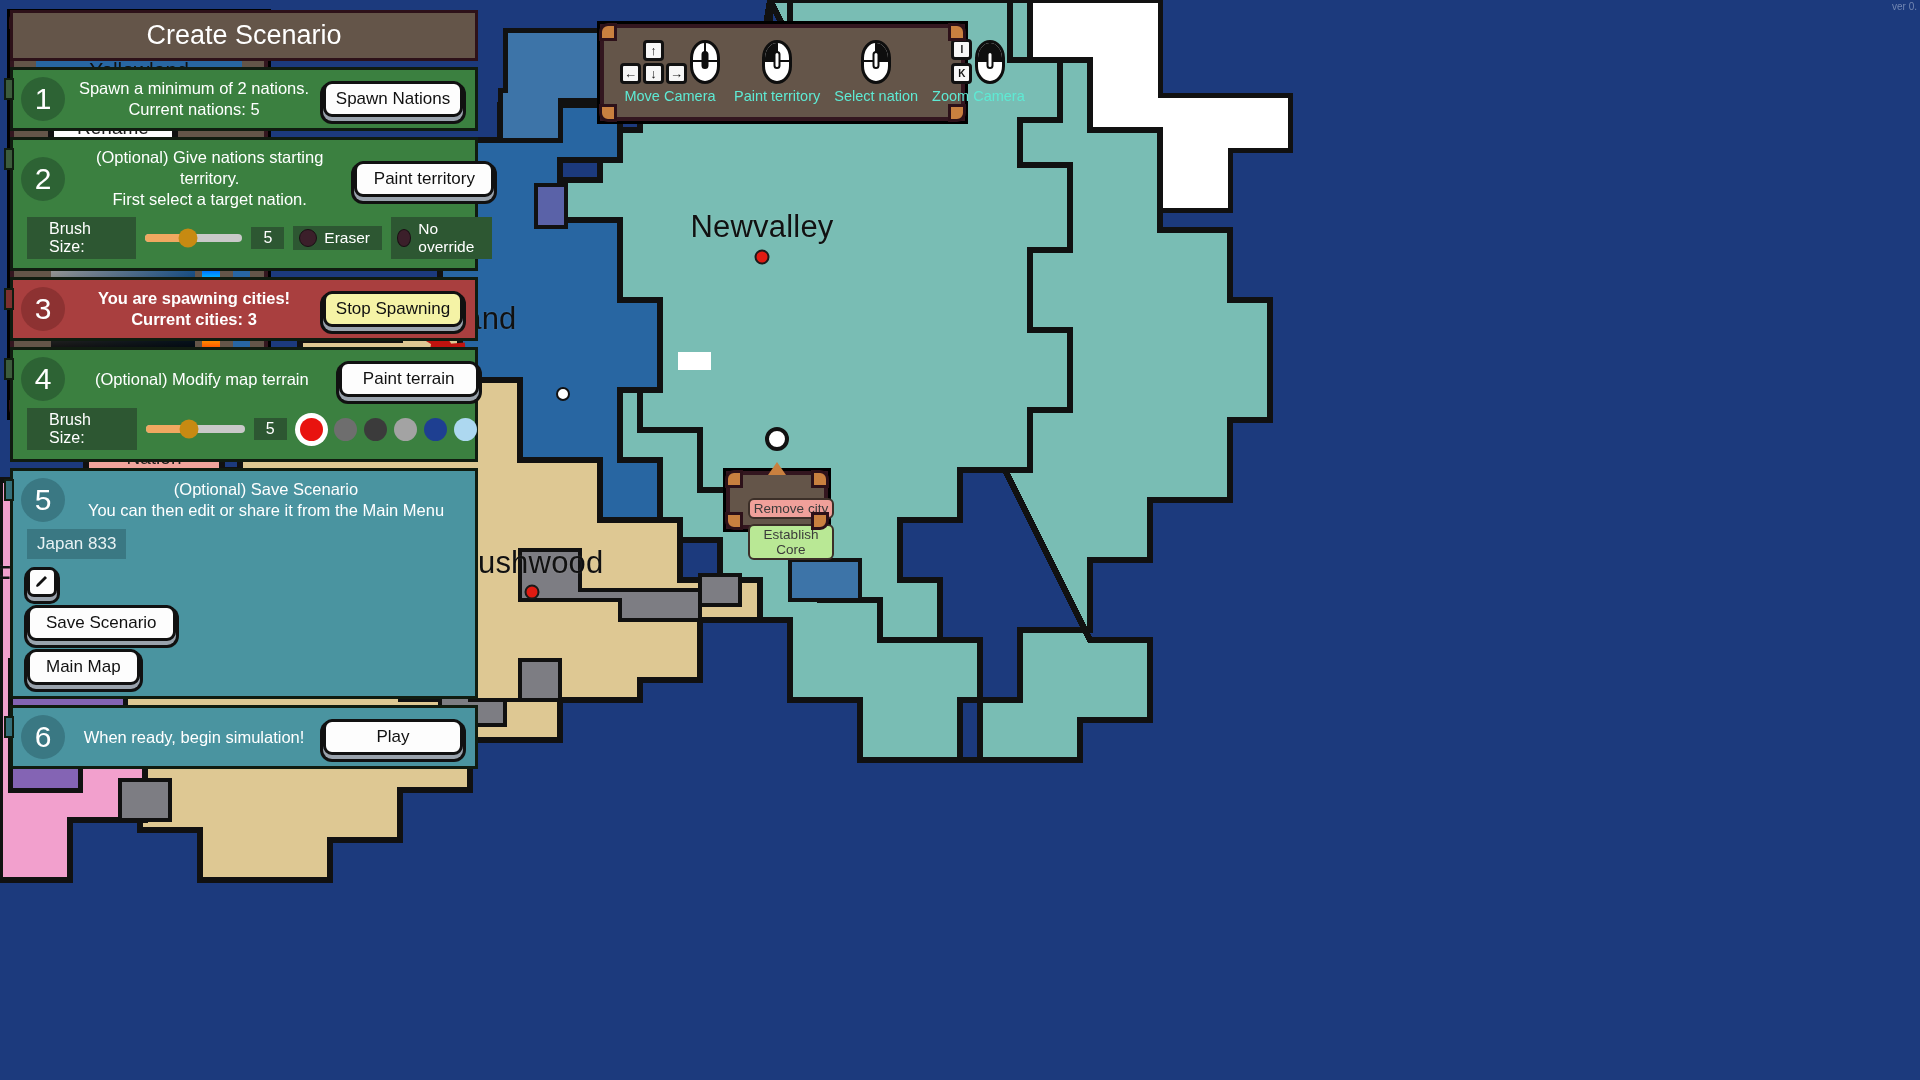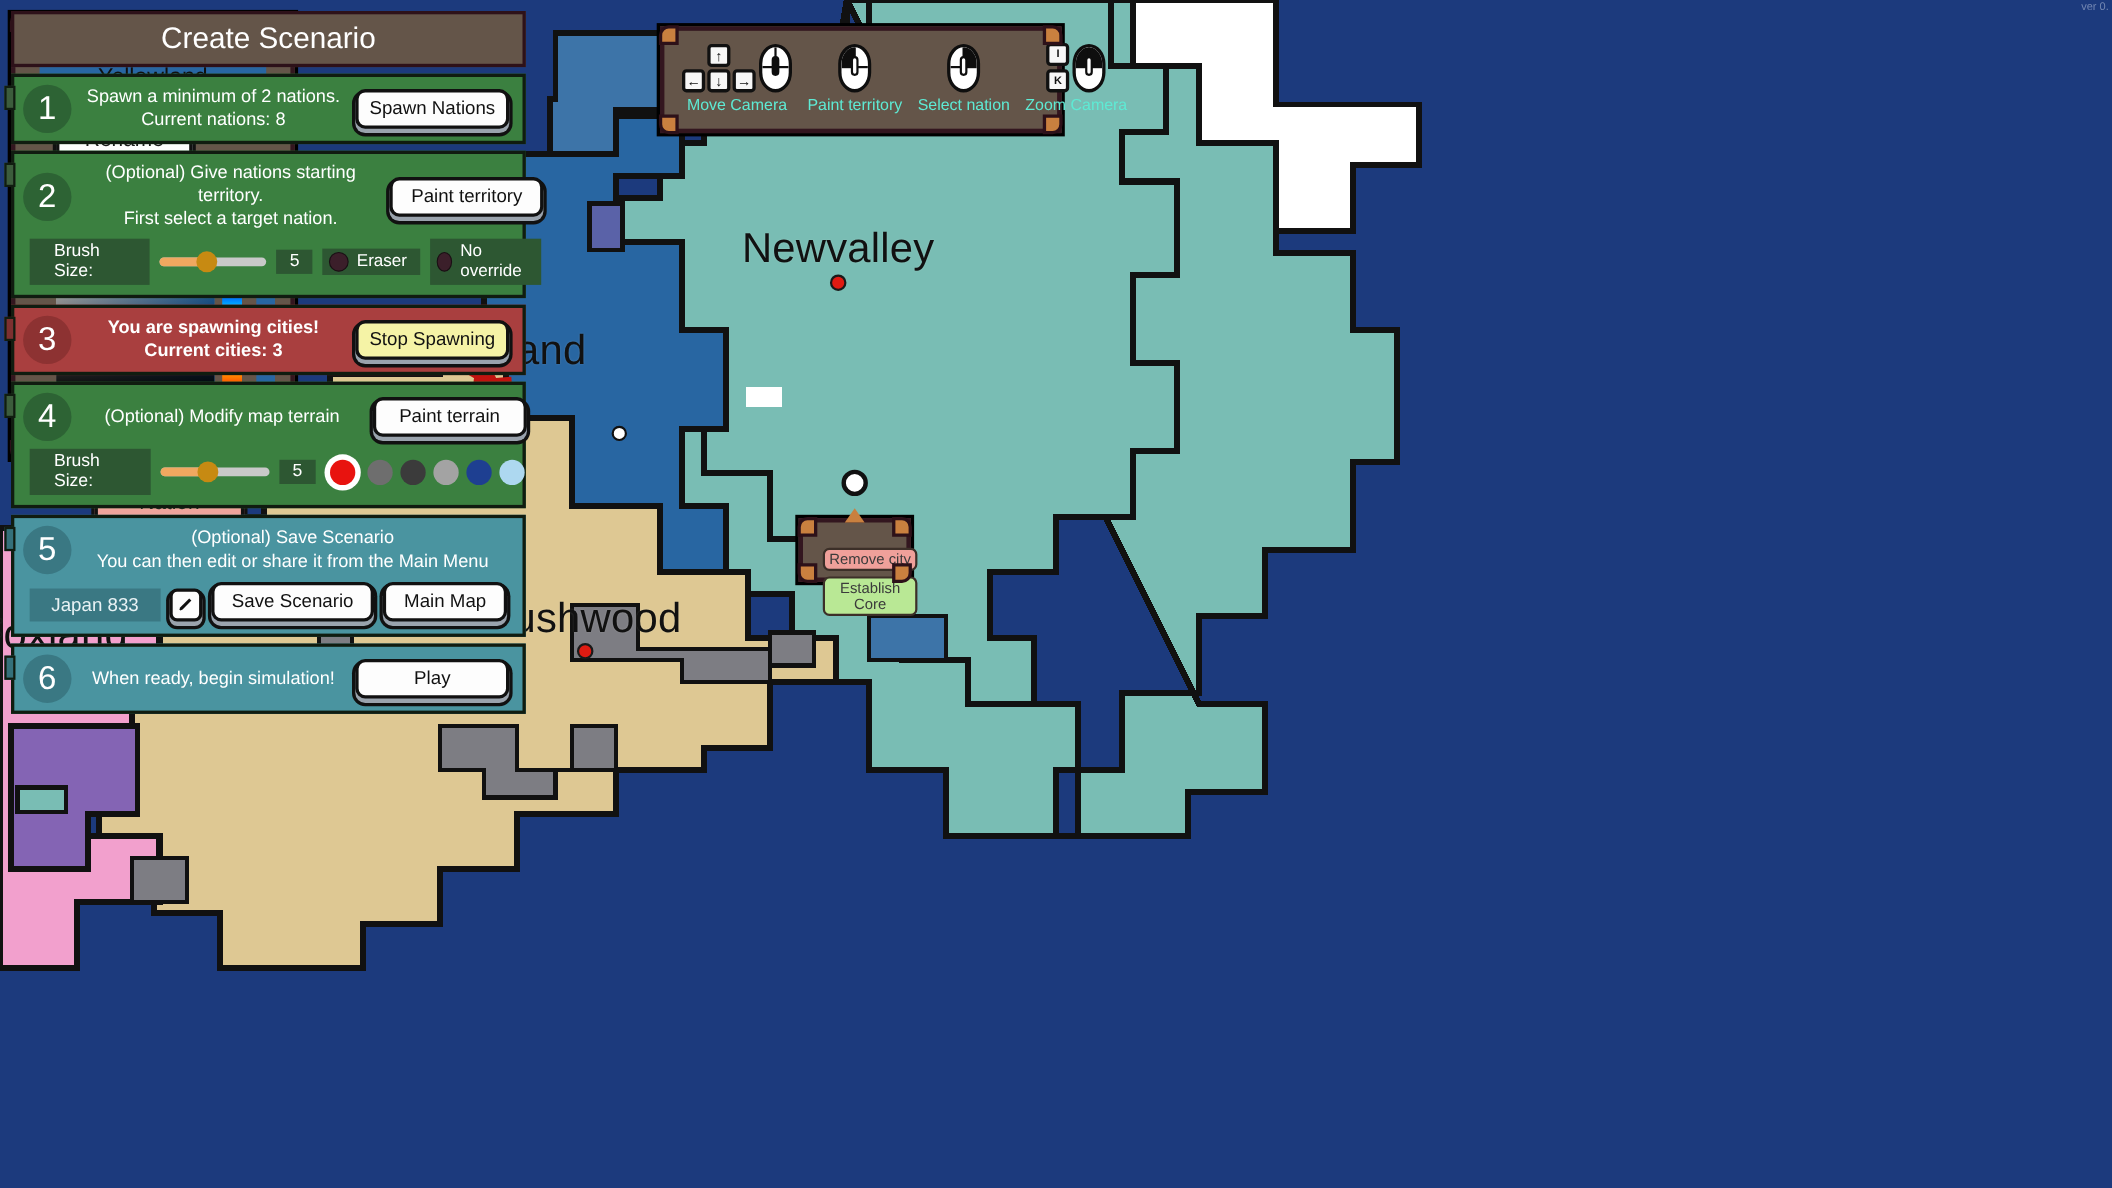--- a/index.html
+++ b/index.html
@@ -11,21 +11,21 @@
   }
   #stage { position: relative; width: 1920px; height: 1080px; }
 
   
   #map { position: absolute; inset: 0; background: #1c3a7d; }
   #map svg { display: block; width: 1920px; height: 1080px; }
 
   .map-label {
     position: absolute;
     color: #111111;
-    font-size: 38px;
+    font-size: 31px;
     font-weight: 400;
     white-space: nowrap;
     transform: translate(-50%, -50%);
     text-shadow: 0 0 2px rgba(255,255,255,0.18);
     letter-spacing: .2px;
   }
   .capital-dot {
     position: absolute; width: 15px; height: 15px;
     border-radius: 50%; background: #e01b12;
     border: 2px solid #1a1a1a;
@@ -213,21 +213,21 @@
   .opt-chip {
     display: flex; align-items: center; gap: 7px;
     background: #2d5732; color: #ffffff; font-size: 15.5px;
     padding: 3px 12px 3px 6px; cursor: pointer;
   }
   .opt-dot { width: 18px; height: 18px; border-radius: 50%; background: #3b1f2a; border: 1px solid #1a0f14; }
   .swatches { display: flex; align-items: center; gap: 7px; }
   .sw { width: 23px; height: 23px; border-radius: 50%; cursor: pointer; }
   .sw.sel { box-shadow: 0 0 0 5px #ffffff; margin: 0 4px; }
 
-  #save-row { display: flex; align-items: flex-end; gap: 8px; padding: 0 6px 4px 6px; }
+  #save-row { display: flex; align-items: flex-start; gap: 8px; padding: 0 6px 4px 6px; flex-direction: column; }
   #save-name-field {
     flex: 1; background: #3a7883; color: #e8f2f4; font-size: 17px;
     padding: 5px 10px; text-align: center;
   }
   #edit-name-btn {
     width: 30px; height: 30px; background: #fdfdfd; border: 3px solid #111;
     border-radius: 7px; box-shadow: 0 4px 0 #9aa3ad, 0 4px 0 3px #111;
     display: flex; align-items: center; justify-content: center; cursor: pointer;
   }
   .save-btn {
@@ -456,21 +456,21 @@
         <span>Create Scenario</span>
       </div>
 
       <div class="step green">
         <span class="sidebar-notch"></span>
         <div class="step-body">
           <div class="step-main">
             <div class="step-num">1</div>
             <div class="step-text">
               <span>Spawn a minimum of 2 nations.</span>
-              <span class="l2">Current nations: 8</span>
+              <span class="l2">Current nations: 5</span>
             </div>
             <div class="step-btn">Spawn Nations</div>
           </div>
         </div>
       </div>
 
       <div class="step green">
         <span class="sidebar-notch"></span>
         <div class="step-body">
           <div class="step-main">

